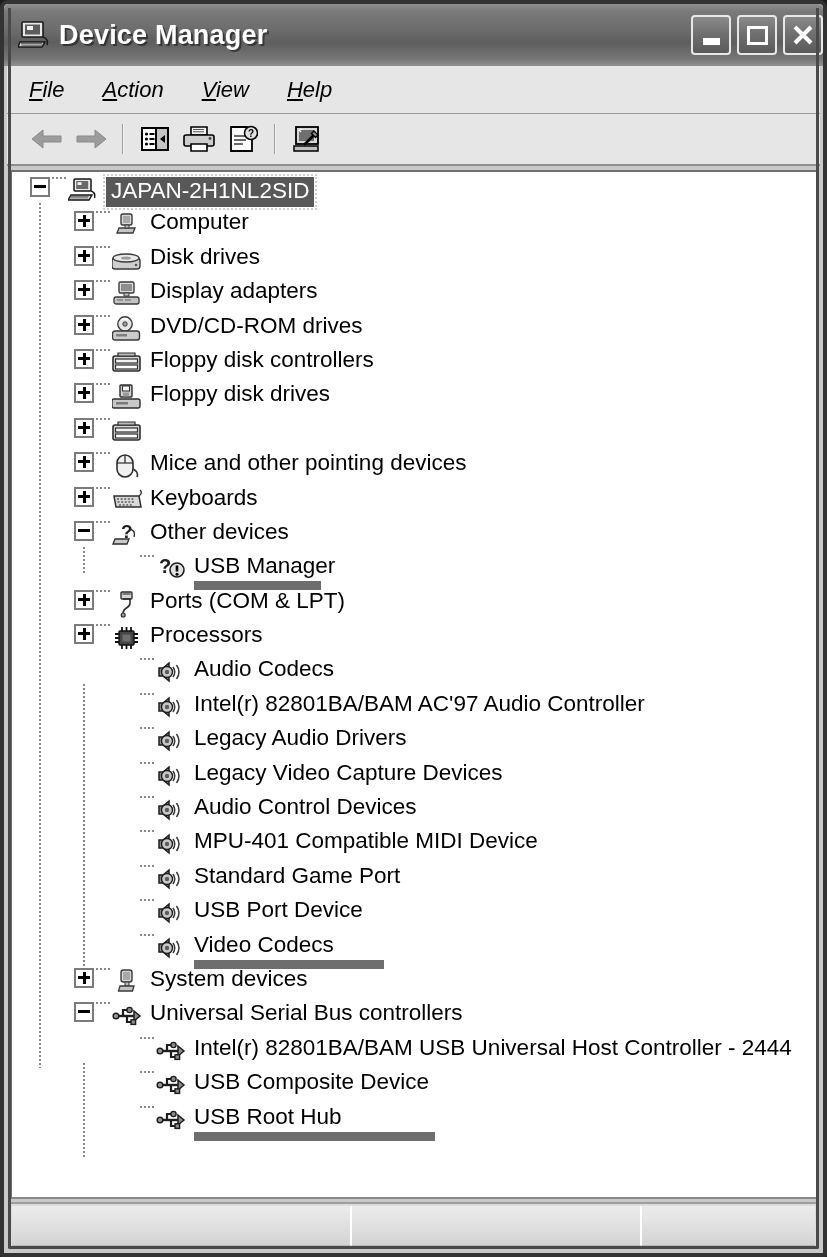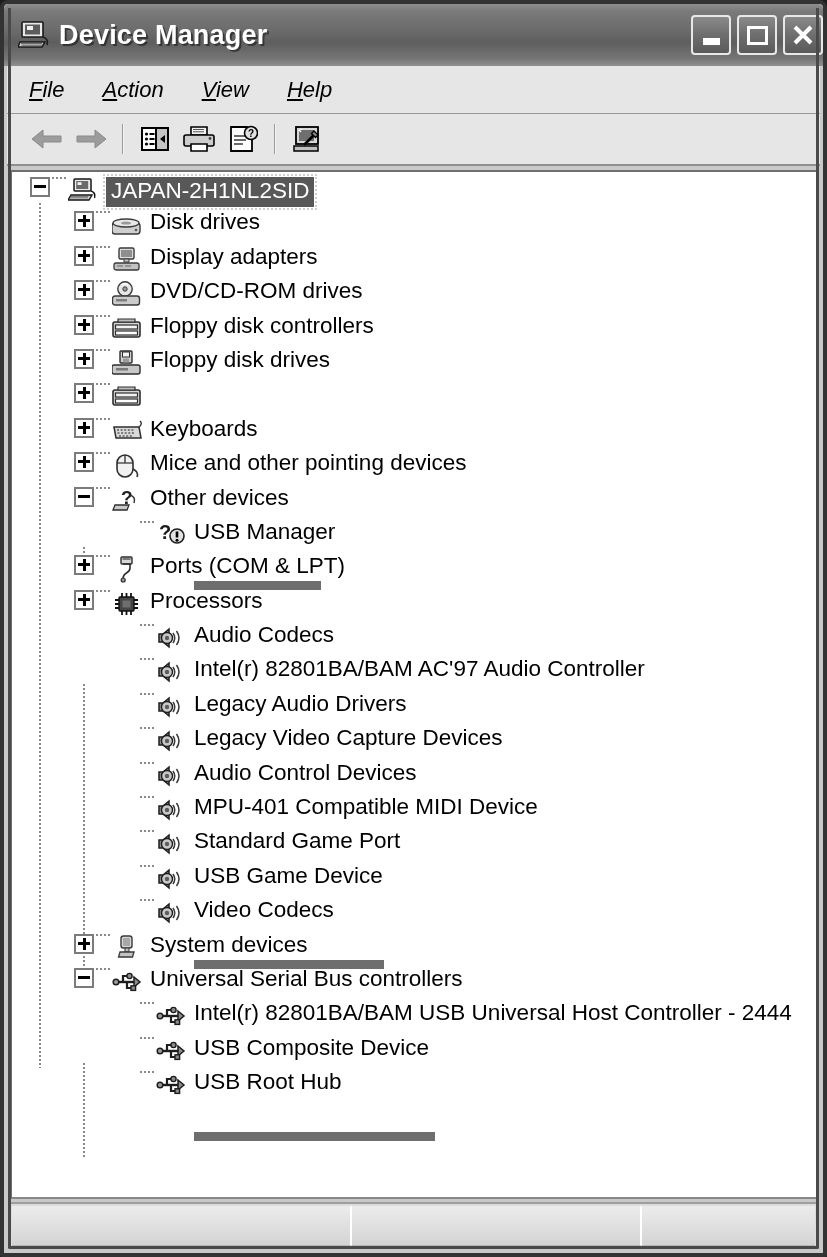--- a/index.html
+++ b/index.html
@@ -345,20 +345,32 @@
         <path d="M2.5 19.4 h18 M2 20.8 h18" stroke="#5a5a5a" stroke-width="0.8"></path>
         <path d="M23 14 q5 1.5 3.5 7" stroke="#161616" stroke-width="1.5" fill="none"></path>
             </svg></span>
           <span class="row-label">JAPAN-2H1NL2SID</span>
         </div>
         <div class="row">
           <span class="indent" style="width: 62px;"></span>
           <span class="expander plus"></span>
           <span class="dotlead"></span>
           <span class="ico"><svg width="30" height="28" viewBox="0 0 30 28">
+              <rect x="9" y="3" width="11" height="11" rx="2" fill="#d9d9d9" stroke="#3a3a3a" stroke-width="1.4"></rect>
+        <rect x="11" y="5" width="7" height="7" fill="#a9a9a9"></rect>
+        <path d="M7 17 h16 l-2 5 h-16 z" fill="#c6c6c6" stroke="#3a3a3a" stroke-width="1.3"></path>
+        <path d="M13 14 h4 v3 h-4 z" fill="#bdbdbd" stroke="#3a3a3a" stroke-width="1"></path>
+            </svg></span>
+          <span class="row-label">Computer</span>
+        </div>
+        <div class="row">
+          <span class="indent" style="width: 62px;"></span>
+          <span class="expander plus"></span>
+          <span class="dotlead"></span>
+          <span class="ico"><svg width="30" height="28" viewBox="0 0 30 28">
               <path d="M3 12 h22 a3 3 0 0 1 3 3 v5 a3 3 0 0 1 -3 3 h-22 a3 3 0 0 1 -3 -3 v-5 a3 3 0 0 1 3 -3 z" fill="#cfcfcf" stroke="#3a3a3a" stroke-width="1.4"></path>
         <ellipse cx="14" cy="12" rx="13" ry="4" fill="#e8e8e8" stroke="#3a3a3a" stroke-width="1.3"></ellipse>
         <ellipse cx="14" cy="12" rx="5" ry="1.6" fill="#9a9a9a"></ellipse>
         <circle cx="24" cy="19" r="1.3" fill="#555"></circle>
             </svg></span>
           <span class="row-label">Disk drives</span>
         </div>
         <div class="row">
           <span class="indent" style="width: 62px;"></span>
           <span class="expander plus"></span>
@@ -419,40 +431,40 @@
         <rect x="3.5" y="10" width="22" height="4" fill="#f2f2f2" stroke="#2e2e2e" stroke-width="1.2"></rect>
         <rect x="3.5" y="16" width="22" height="4" fill="#ffffff" stroke="#2e2e2e" stroke-width="1.2"></rect>
         <path d="M6 4 h17 v3 h-17 z" fill="#bcbcbc" stroke="#2e2e2e" stroke-width="1.2"></path>
             </svg></span>
         </div>
         <div class="row">
           <span class="indent" style="width: 62px;"></span>
           <span class="expander plus"></span>
           <span class="dotlead"></span>
           <span class="ico"><svg width="30" height="28" viewBox="0 0 30 28">
-              <path d="M2 9 h25 l2 11 h-25 z" fill="#d9d9d9" stroke="#2e2e2e" stroke-width="1.5"></path>
-        <path d="M5 12 h18 M5.5 15 h18 M7 18 h13" stroke="#5b5b5b" stroke-width="1.5" stroke-dasharray="2 1.6"></path>
-        <path d="M27 9 q4 -3 1 -6" stroke="#2e2e2e" stroke-width="1.4" fill="none"></path>
-            </svg></span>
-          <span class="row-label">Keyboards</span>
-        </div>
-        <div class="row">
-          <span class="indent" style="width: 62px;"></span>
-          <span class="expander plus"></span>
-          <span class="dotlead"></span>
-          <span class="ico"><svg width="30" height="28" viewBox="0 0 30 28">
               <path d="M13 3 a8 8 0 0 1 8 8 v6 a8 8 0 0 1 -16 0 v-6 a8 8 0 0 1 8 -8 z" fill="#f0f0f0" stroke="#2e2e2e" stroke-width="1.6"></path>
         <path d="M13 3 v8" stroke="#2e2e2e" stroke-width="1.3"></path>
         <path d="M5 11 h16" stroke="#2e2e2e" stroke-width="1.2"></path>
         <path d="M21 17 q6 3 4 8" stroke="#2e2e2e" stroke-width="1.5" fill="none"></path>
             </svg></span>
           <span class="row-label">Mice and other pointing devices</span>
         </div>
         <div class="row">
           <span class="indent" style="width: 62px;"></span>
+          <span class="expander plus"></span>
+          <span class="dotlead"></span>
+          <span class="ico"><svg width="30" height="28" viewBox="0 0 30 28">
+              <path d="M2 9 h25 l2 11 h-25 z" fill="#d9d9d9" stroke="#2e2e2e" stroke-width="1.5"></path>
+        <path d="M5 12 h18 M5.5 15 h18 M7 18 h13" stroke="#5b5b5b" stroke-width="1.5" stroke-dasharray="2 1.6"></path>
+        <path d="M27 9 q4 -3 1 -6" stroke="#2e2e2e" stroke-width="1.4" fill="none"></path>
+            </svg></span>
+          <span class="row-label">Keyboards</span>
+        </div>
+        <div class="row">
+          <span class="indent" style="width: 62px;"></span>
           <span class="expander"></span>
           <span class="dotlead"></span>
           <span class="ico"><svg width="30" height="28" viewBox="0 0 30 28">
               <text x="9" y="17" font-size="19" font-weight="bold" fill="#1d1d1d" font-family="'Liberation Sans',sans-serif">?</text>
         <path d="M3 18 h14 l-2 5 h-14 z" fill="#cacaca" stroke="#2e2e2e" stroke-width="1.3"></path>
         <path d="M18 8 q6 2 4 8" stroke="#2e2e2e" stroke-width="1.4" fill="none"></path>
             </svg></span>
           <span class="row-label">Other devices</span>
         </div>
         <div class="row">
@@ -586,21 +598,21 @@
           <span class="indent" style="width: 106px;"></span>
           <span class="expander-spacer"></span>
           <span class="dotlead"></span>
           <span class="ico"><svg width="30" height="28" viewBox="0 0 30 28">
               <path d="M3 10 h4 l6 -5 v18 l-6 -5 h-4 z" fill="#8f8f8f" stroke="#1d1d1d" stroke-width="1.5"></path>
         <circle cx="11" cy="14" r="5.5" fill="#c9c9c9" stroke="#1d1d1d" stroke-width="1.4"></circle>
         <circle cx="11" cy="14" r="2.2" fill="#5d5d5d"></circle>
         <path d="M17 9 q3.5 5 0 10" stroke="#3a3a3a" stroke-width="1.5" fill="none"></path>
         <path d="M20.5 7 q5 7 0 14" stroke="#3a3a3a" stroke-width="1.5" fill="none"></path>
             </svg></span>
-          <span class="row-label">USB Game Device</span>
+          <span class="row-label">USB Port Device</span>
         </div>
         <div class="row">
           <span class="indent" style="width: 106px;"></span>
           <span class="expander-spacer"></span>
           <span class="dotlead"></span>
           <span class="ico"><svg width="30" height="28" viewBox="0 0 30 28">
               <path d="M3 10 h4 l6 -5 v18 l-6 -5 h-4 z" fill="#8f8f8f" stroke="#1d1d1d" stroke-width="1.5"></path>
         <circle cx="11" cy="14" r="5.5" fill="#c9c9c9" stroke="#1d1d1d" stroke-width="1.4"></circle>
         <circle cx="11" cy="14" r="2.2" fill="#5d5d5d"></circle>
         <path d="M17 9 q3.5 5 0 10" stroke="#3a3a3a" stroke-width="1.5" fill="none"></path>

